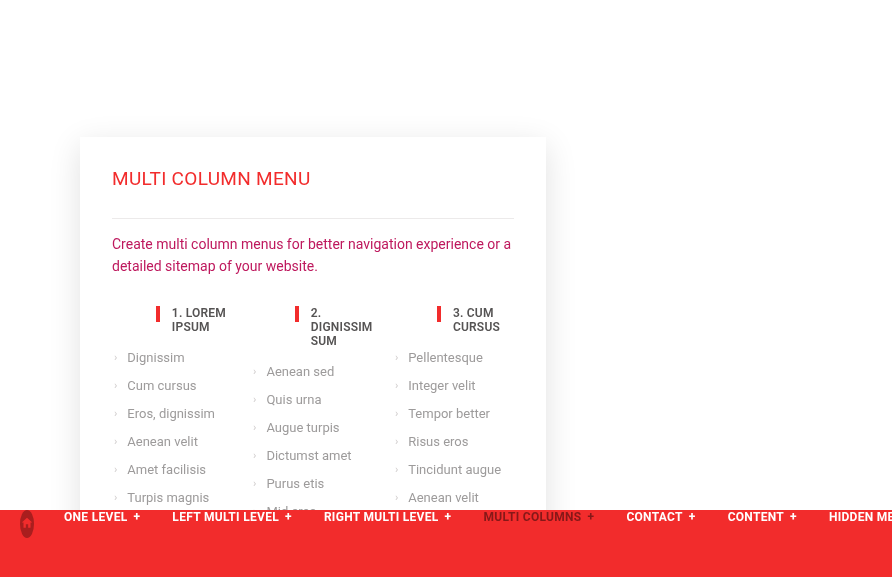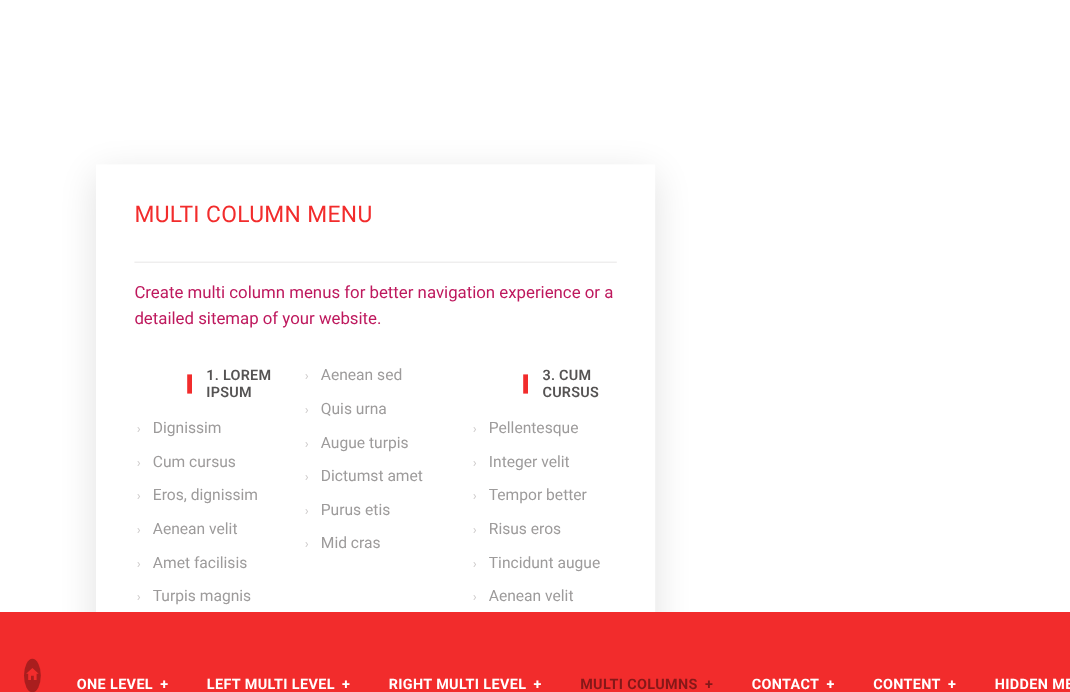--- a/index.html
+++ b/index.html
@@ -12,21 +12,21 @@
   overflow: hidden;
 }
 .navbar {
   position: absolute;
   bottom: 0;
   left: 0;
   right: 0;
   height: 67px;
   background: #f22c2c;
   display: flex;
-  align-items: flex-end;
+  align-items: flex-start;
   padding: 0 20px;
 }
 .home-icon {
   width: 28px;
   height: 28px;
   background: #a91e1e;
   border-radius: 50%;
   display: flex;
   align-items: center;
   justify-content: center;
@@ -82,21 +82,20 @@
   line-height: 1.6;
   margin-bottom: 28px;
 }
 .columns {
   display: flex;
   gap: 18px;
 }
 .col { flex: 1; }
 .col-header {
   display: flex;
-  align-items: center;
   margin-bottom: 16px;
   margin-left: 44px;
 }
 .col-header .bar {
   width: 6px;
   height: 16px;
   background: #f22c2c;
   margin-right: 12px;
 }
 .col-header .label {
@@ -154,20 +153,24 @@
         <div class="col-item">
           <span class="chev">›</span>
           <span class="text">Amet facilisis</span>
         </div>
         <div class="col-item">
           <span class="chev">›</span>
           <span class="text">Turpis magnis</span>
         </div>
       </div>
       <div class="col">
+        <div class="col-header">
+          <span class="bar"></span>
+          <span class="label">2. DIGNISSIM SUM</span>
+        </div>
         <div class="col-item">
           <span class="chev">›</span>
           <span class="text">Aenean sed</span>
         </div>
         <div class="col-item">
           <span class="chev">›</span>
           <span class="text">Quis urna</span>
         </div>
         <div class="col-item">
           <span class="chev">›</span>

